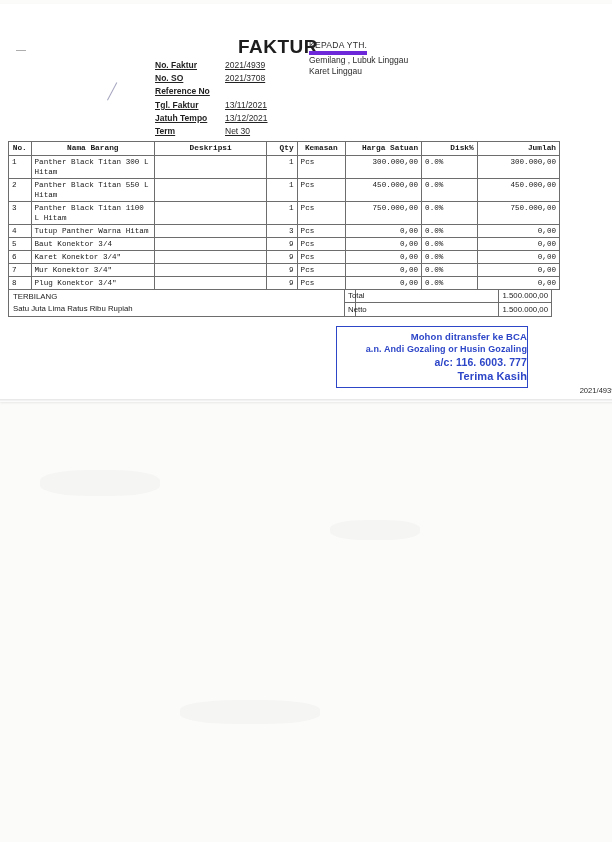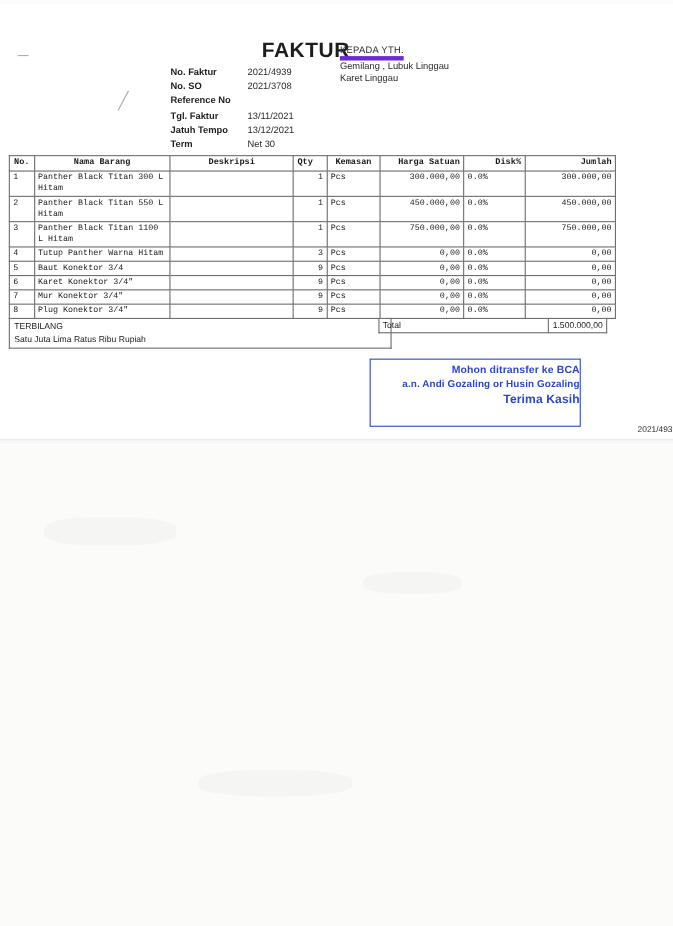--- a/index.html
+++ b/index.html
@@ -70,21 +70,21 @@
     display: inline-block;
     padding-bottom: 0px;
   }
   #meta {
     position: absolute;
     left: 155px;
     top: 55px;
     font-size: 8.5px;
     line-height: 13.2px;
   }
-  #meta .row { display: flex; }
+  #meta .row { display: flex; text-decoration: underline; }
   #meta .k {
     width: 70px;
     font-weight: bold;
     color: #1f1f1f;
   }
   #meta .v {
     width: 110px;
     color: #2a2a2a;
   }
   .penmark {
@@ -132,21 +132,21 @@
   }
   .c-no     { width: 16px; }
   .c-name   { width: 140px; }
   .c-desc   { width: 124px; }
   .c-qty    { width: 26px; text-align: right; }
   .c-kem    { width: 44px; }
   .c-harga  { width: 76px; text-align: right; }
   .c-disk   { width: 56px; }
   .c-jumlah { width: 84px; text-align: right; }
   th.c-qty, th.c-harga, th.c-disk, th.c-jumlah { text-align: right; }
-  th.c-qty { text-align: left; }
+  th.c-qty { text-align: right; }
   .tall td { height: 24px; }
   
   #terbilang-box {
     position: absolute;
     left: 8px;
     top: 285px;
     width: 348px;
     height: 28px;
     border: 1px solid #6d6d6d;
     border-top: none;
@@ -360,25 +360,30 @@
       <div>TERBILANG</div>
       <div>Satu Juta Lima Ratus Ribu Rupiah</div>
     </div>
 
     <table id="totals">
       <tbody>
           <tr>
         <td class="lbl">Total</td>
         <td class="val">1.500.000,00</td>
       </tr>
+      <tr>
+        <td class="lbl">Netto</td>
+        <td class="val">1.500.000,00</td>
+      </tr>
     </tbody>
       </table>
 
     <div id="stamp">
       <div>Mohon ditransfer ke BCA</div>
       <div class="line2">a.n. Andi Gozaling or Husin Gozaling</div>
+      <div class="acct">a/c: 116. 6003. 777</div>
       <div class="thanks">Terima Kasih</div>
     </div>
 
     <div id="page-ref">2021/4939 | Hal 1 / 2</div>
 
   </div>
 </div>
 
 </body></html>

